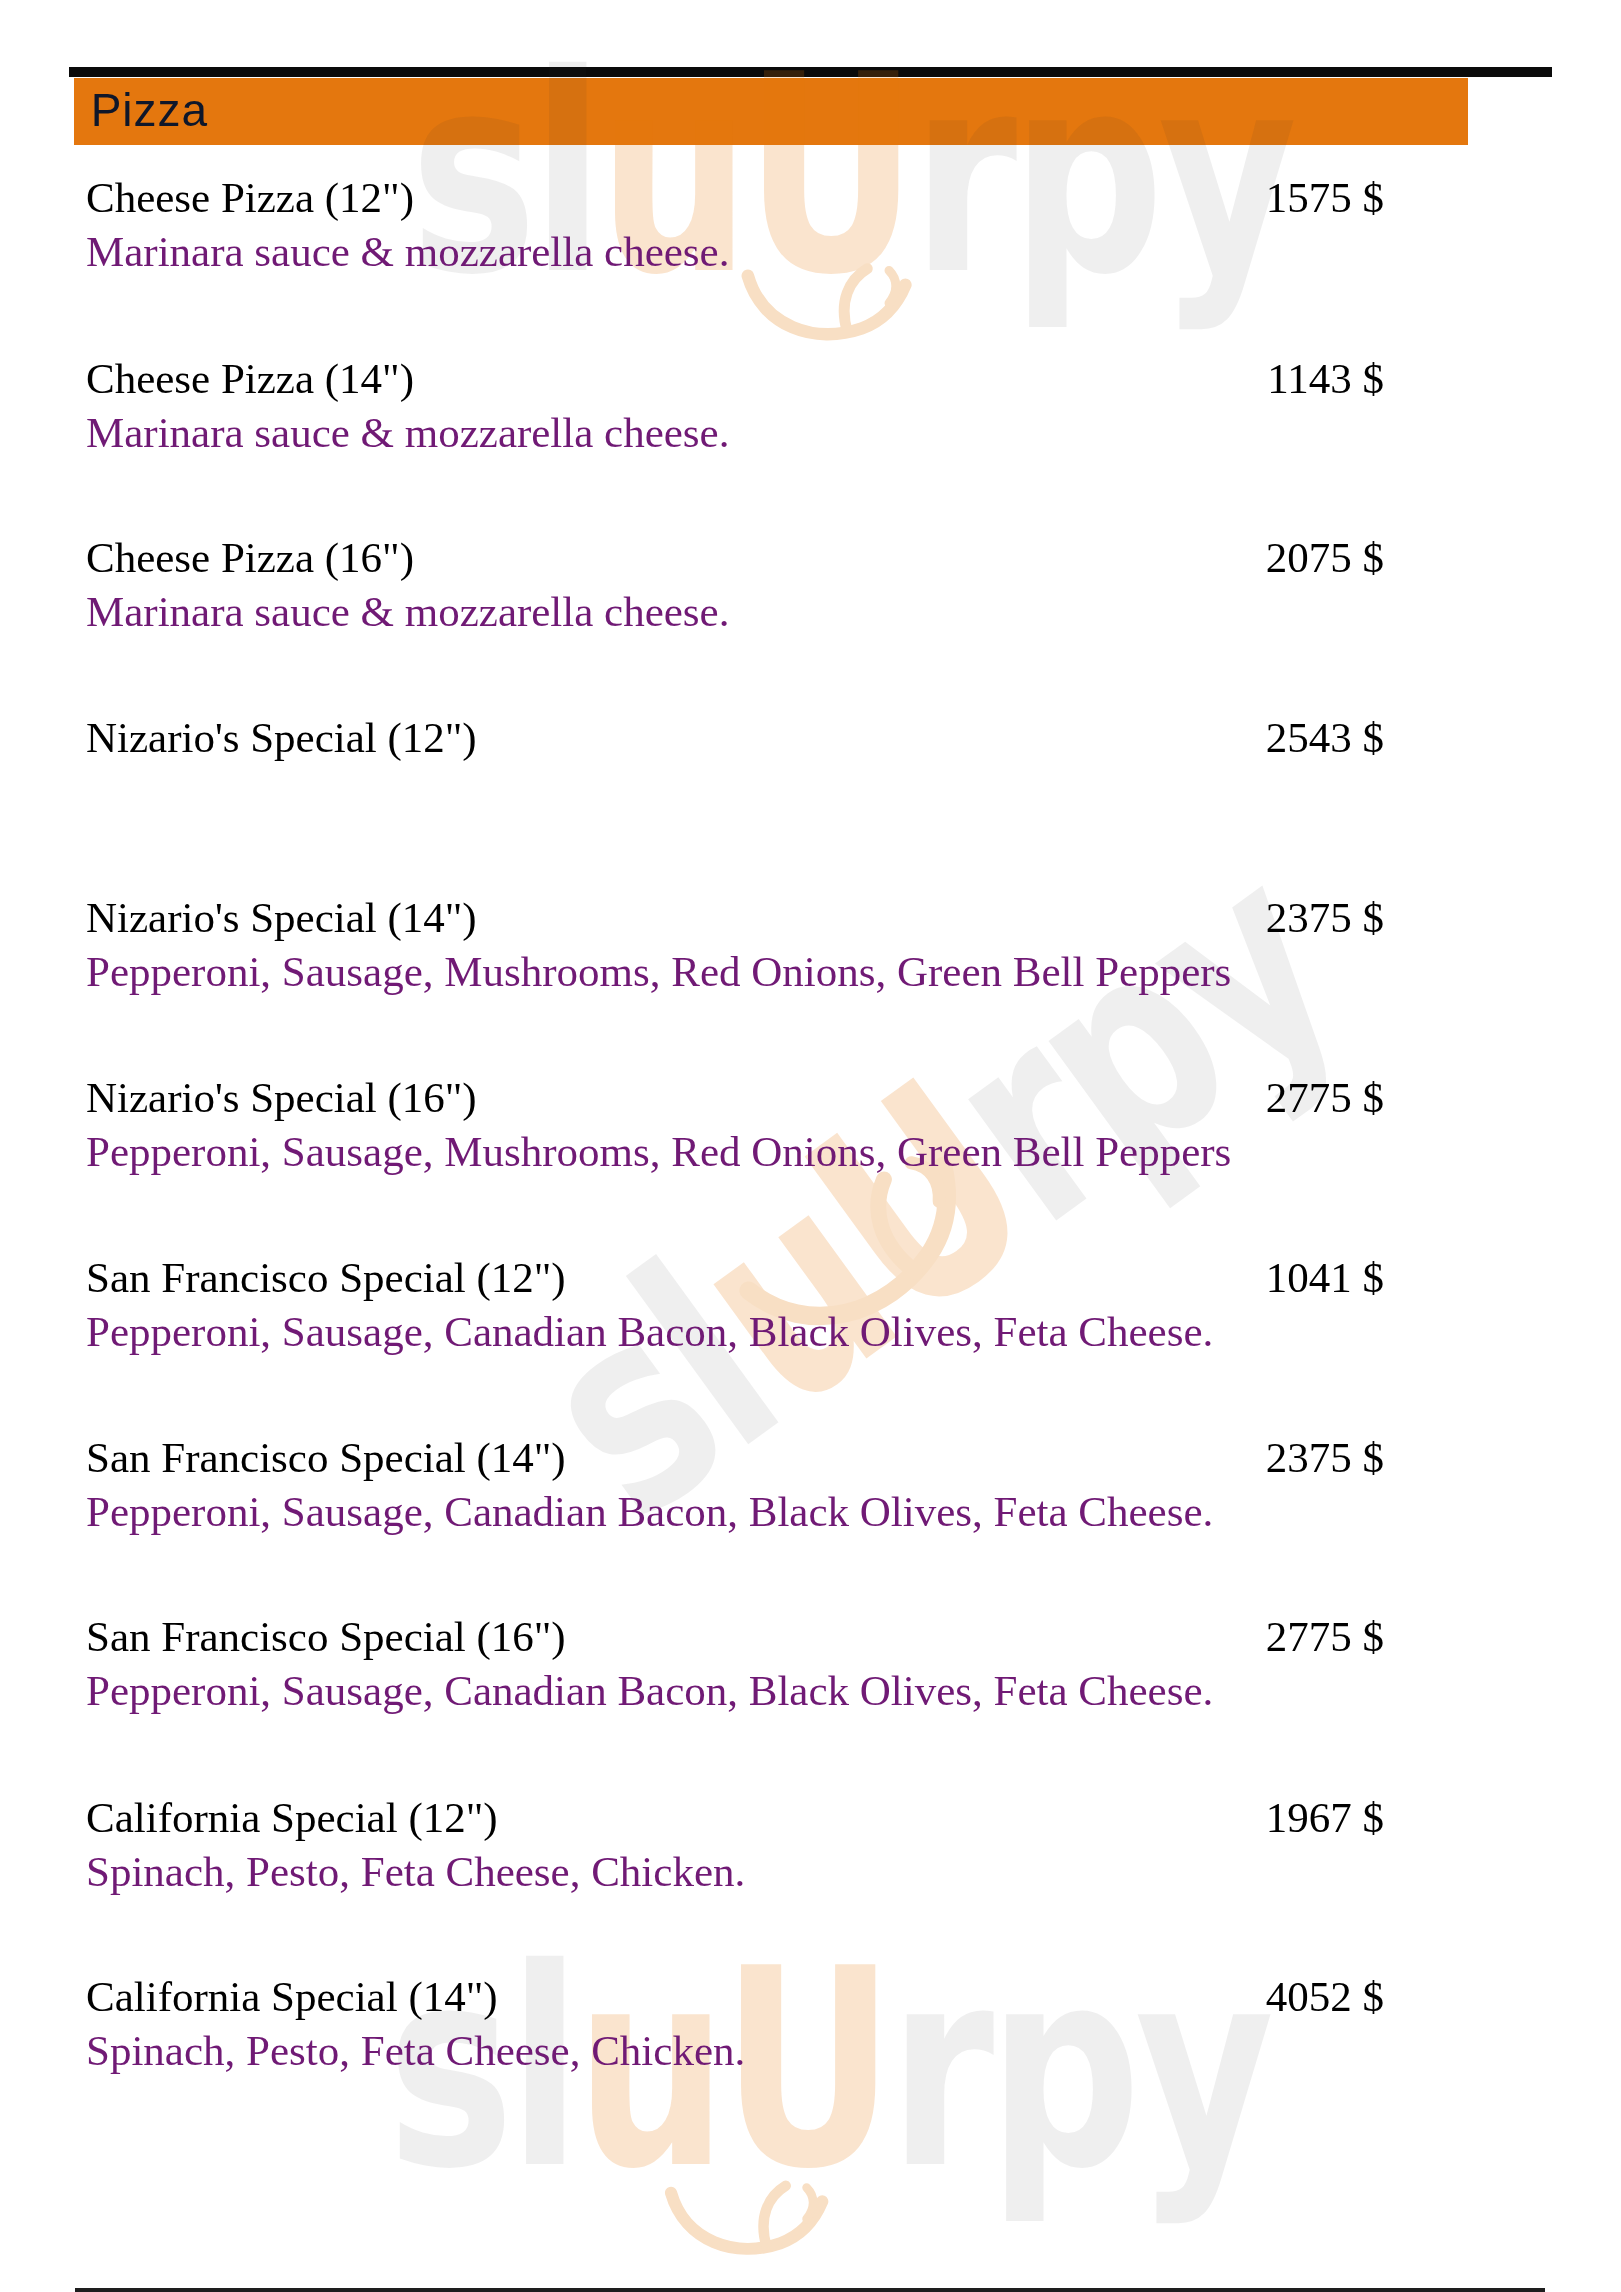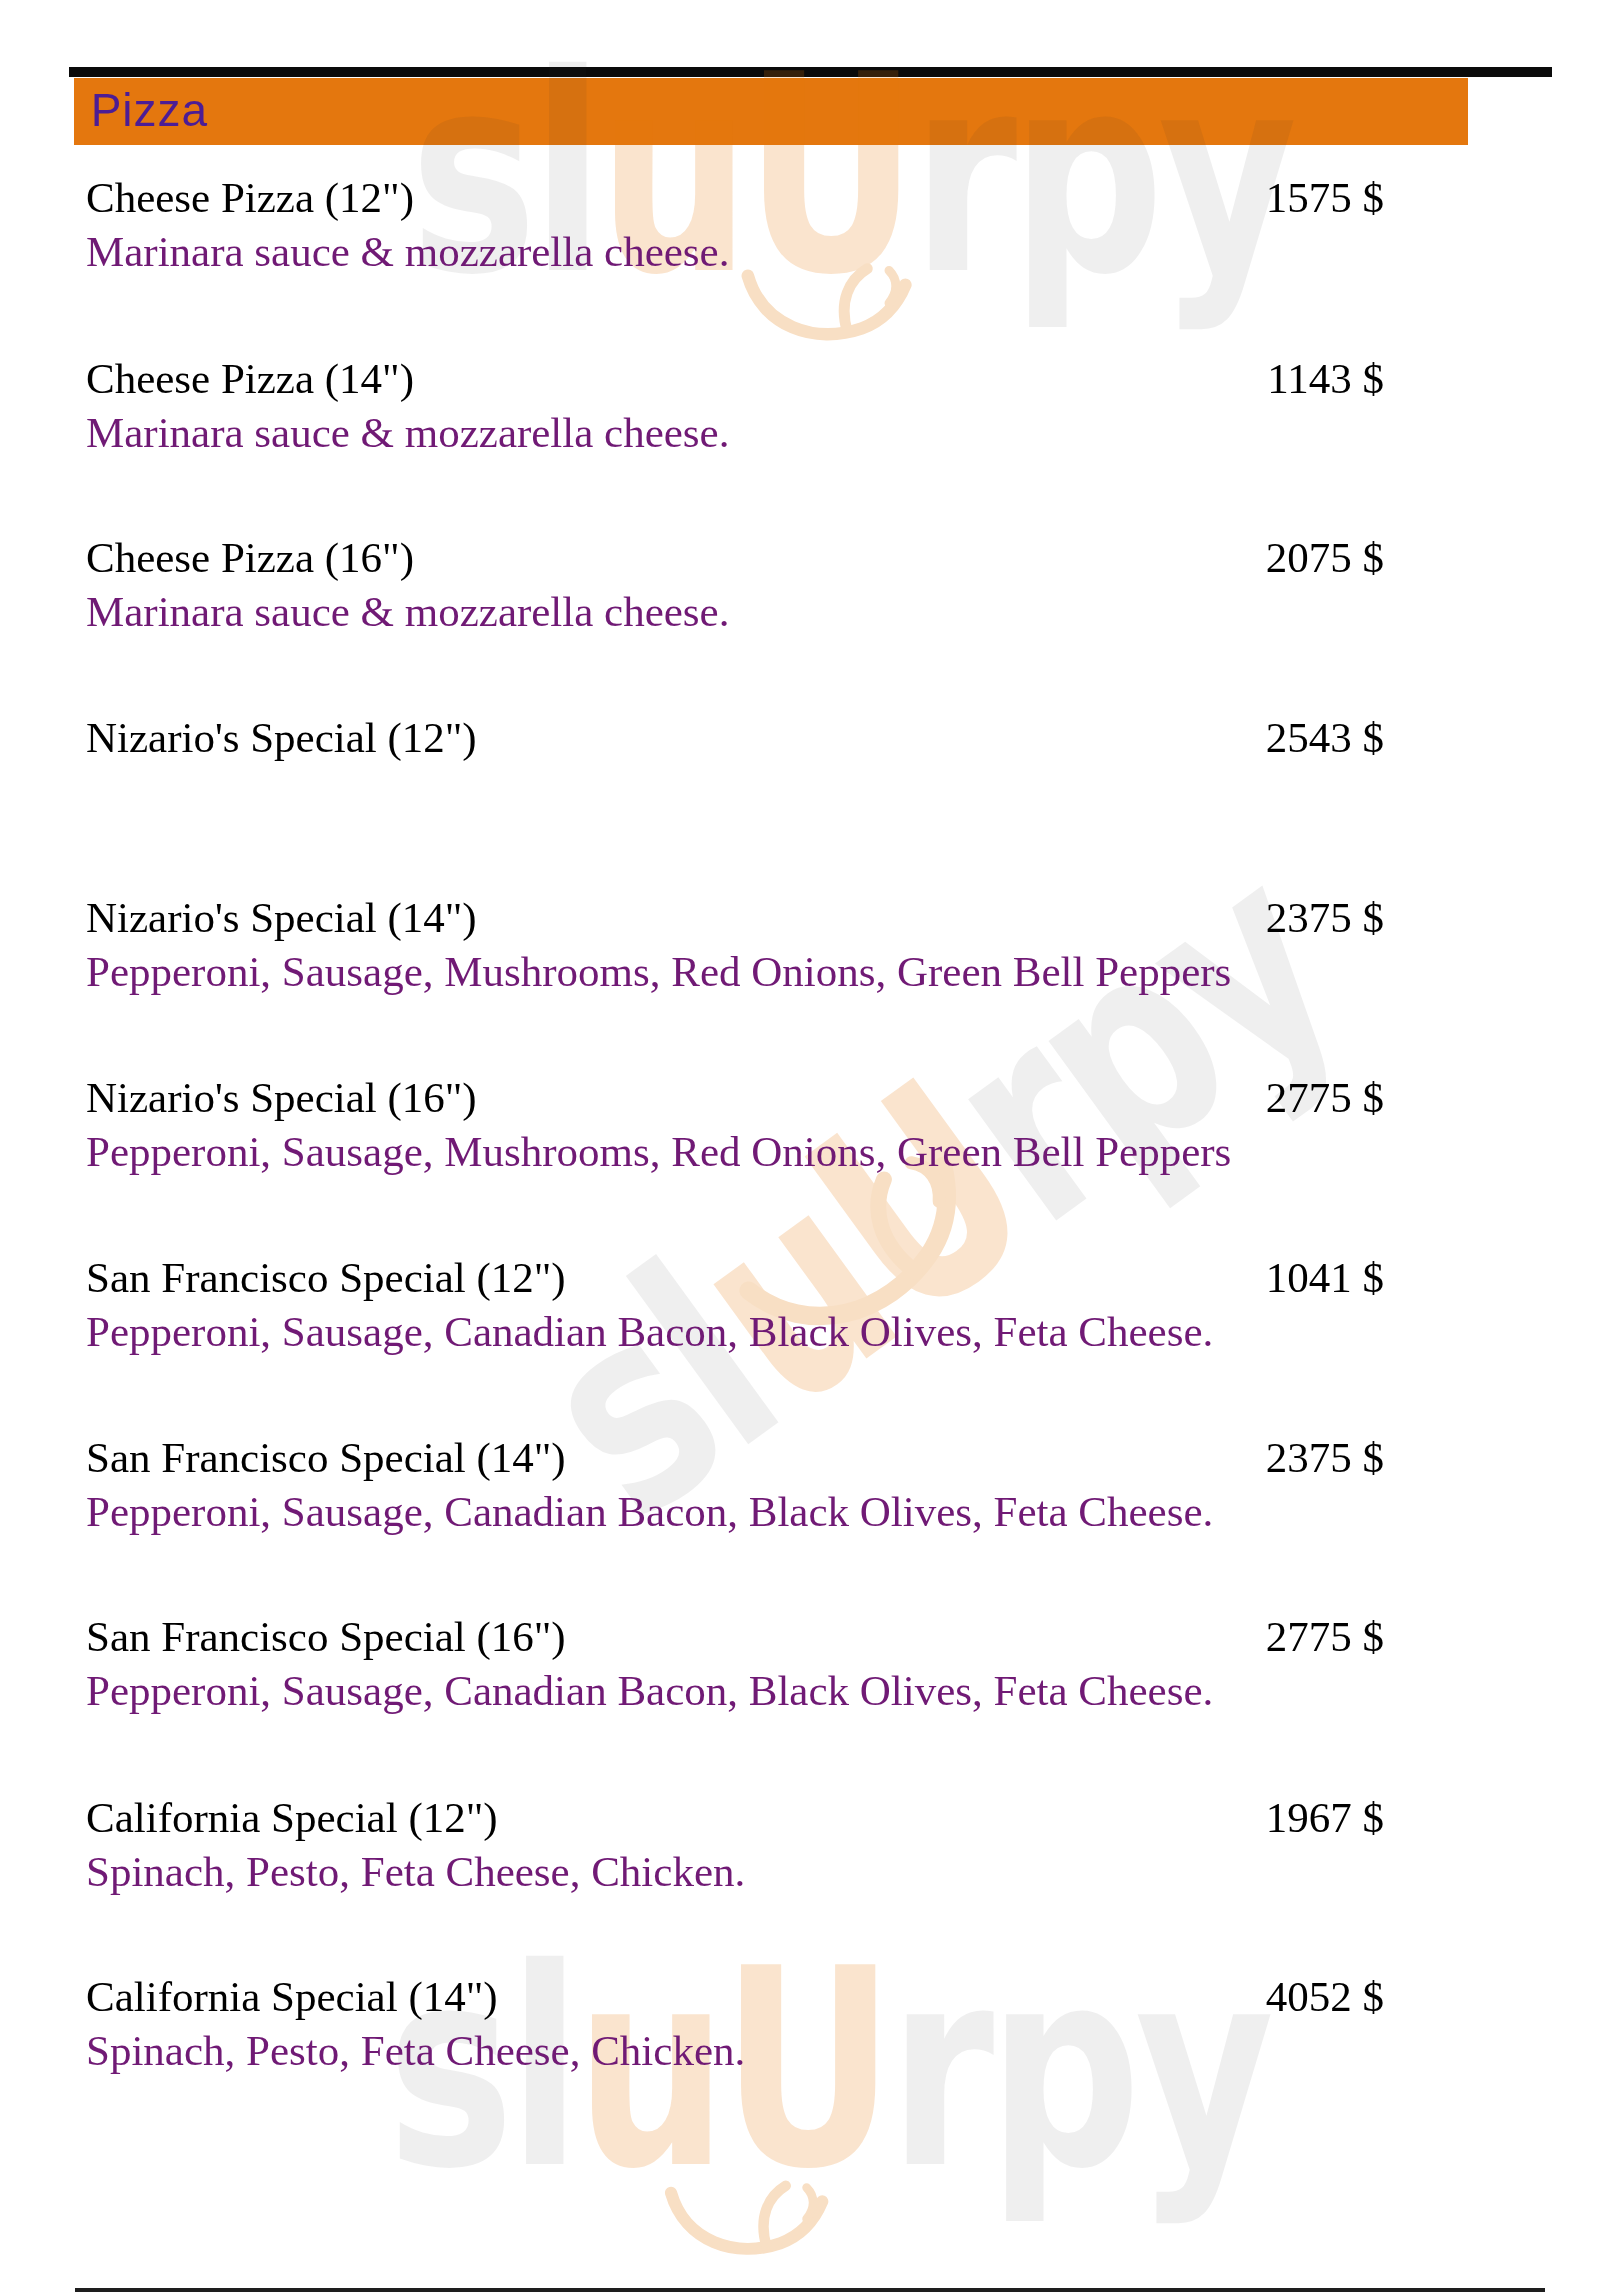--- a/index.html
+++ b/index.html
@@ -42,21 +42,21 @@
   .bottomline{position:absolute;left:75px;top:2288px;width:1470px;height:4.9px;background:#1e1e1e;z-index:2;}
 </style>
 </head>
 <body>
 
 <div class="page">
 
   <div class="topbar" style="background: rgb(11, 11, 11);"></div>
 
   <div class="banner" style="background: rgb(228, 119, 14);">
-    <div class="banner-title" style="color: #4c1d95;">Pizza</div>
+    <div class="banner-title" style="color: #0f172a;">Pizza</div>
   </div>
 
   <div class="wm wm-top">
     <span class="wm-g" style="color: rgba(45, 45, 45, 0.08);">sl</span><span class="wm-o" style="color: rgba(228, 118, 12, 0.2);">uU</span><span class="wm-g" style="color: rgba(45, 45, 45, 0.08);">rpy</span>
   </div>
   <svg class="lick lick-top" width="181" height="123" viewBox="0 0 200 130">
     <g fill="none" stroke-linecap="round" class="lick-stroke" stroke="#f8dfc4">
       <path d="M12,40 C28,96 86,116 138,98 C160,90 176,74 186,50" stroke-width="14"></path>
       <path d="M122,102 C112,68 124,44 144,32" stroke-width="12"></path>
       <path d="M168,34 C178,44 178,58 168,70" stroke-width="10"></path>

